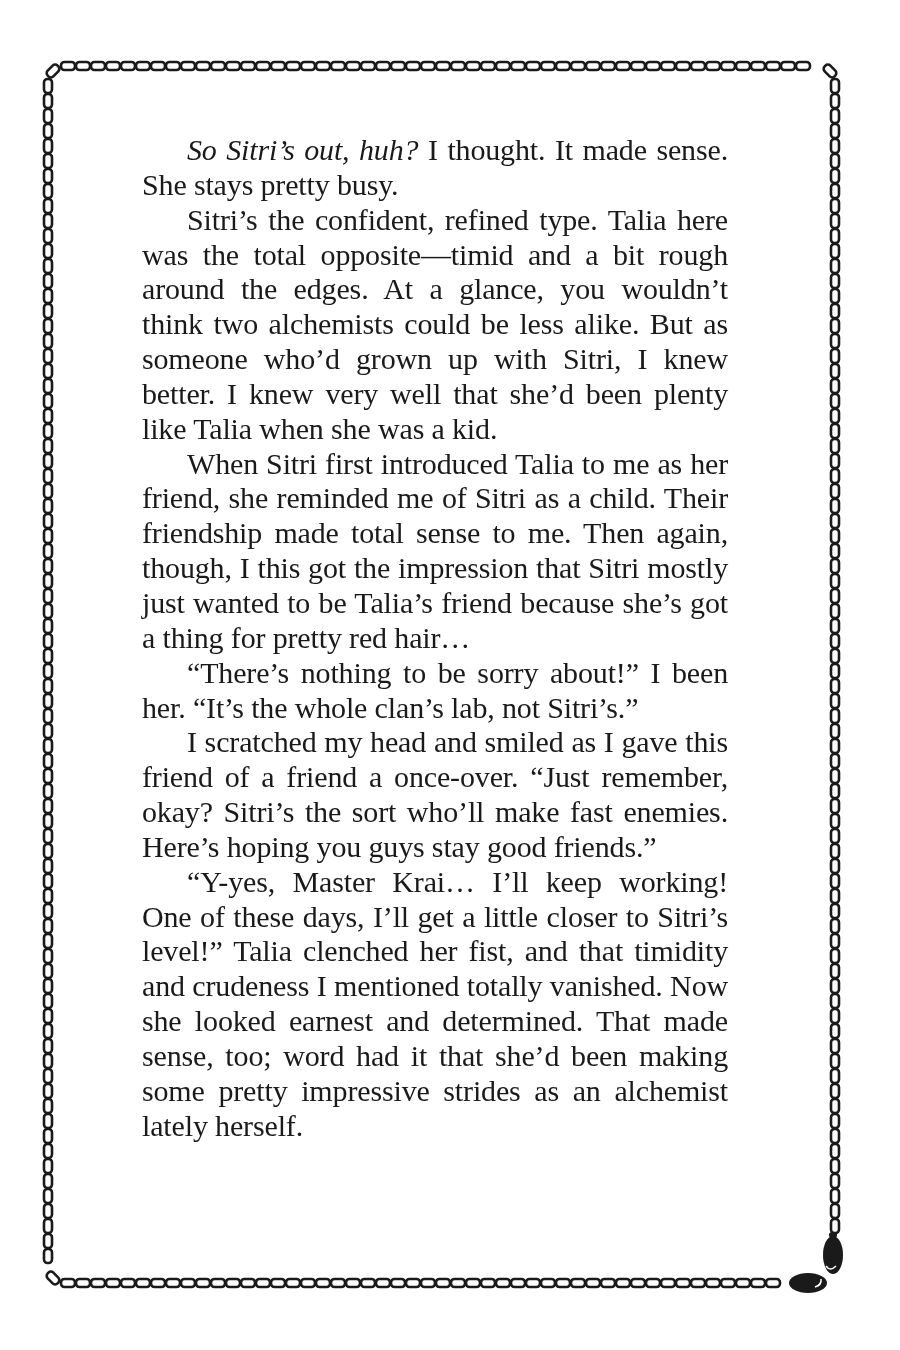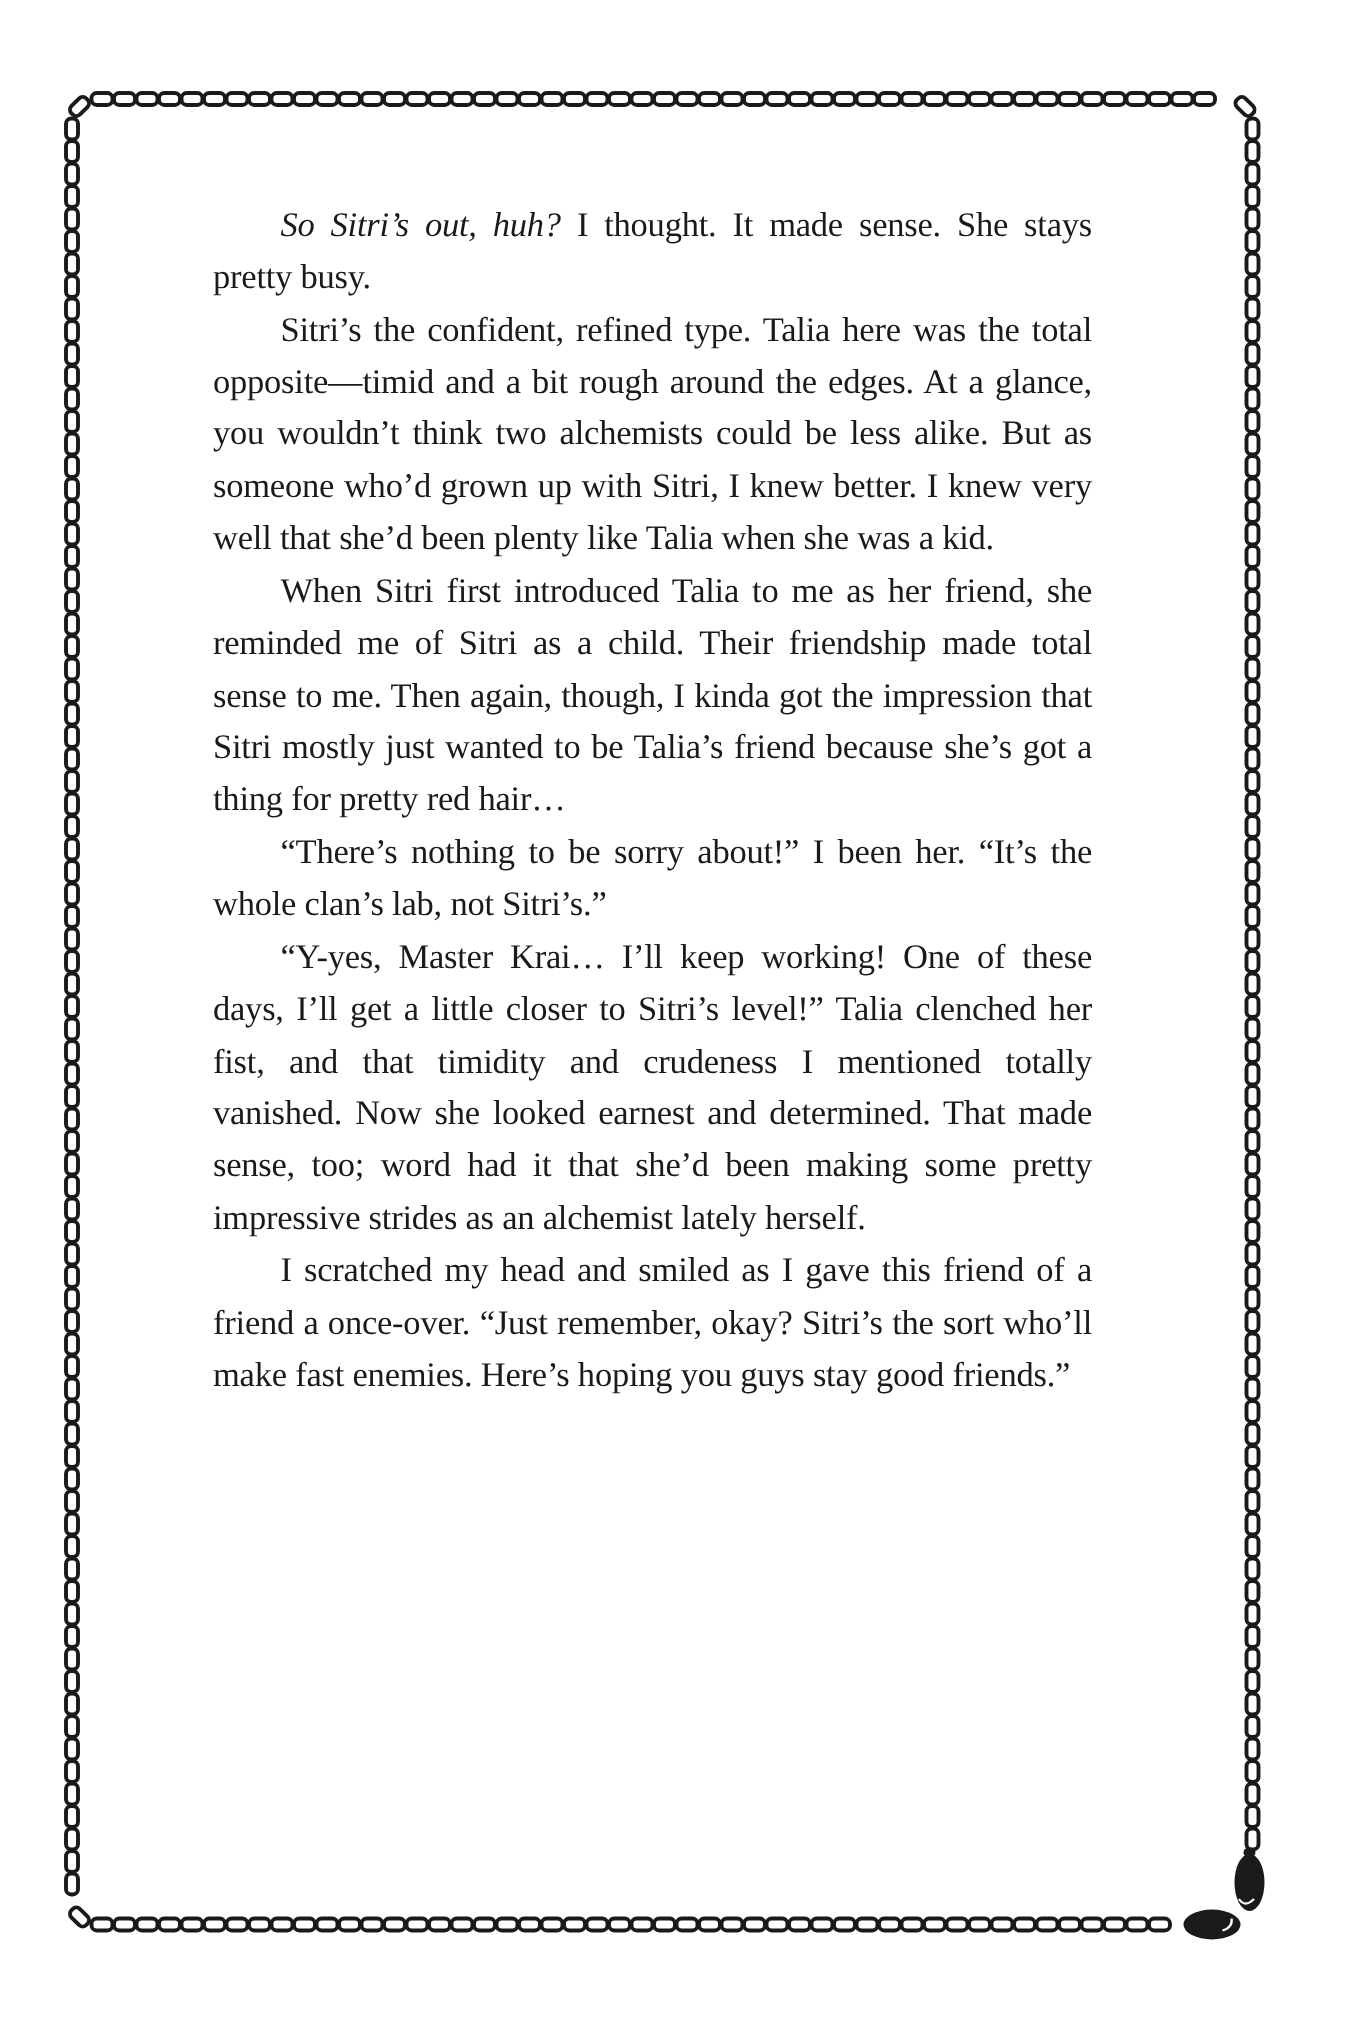--- a/index.html
+++ b/index.html
@@ -19,21 +19,21 @@
       top: 0;
       width: 900px;
       height: 1350px;
     }
     .page-text {
       position: absolute;
       left: 142px;
       top: 133px;
       width: 586px;
       font-family: "Liberation Serif", "DejaVu Serif", serif;
-      font-size: 23px;
+      font-size: 30px;
       line-height: 34.85px;
       color: #1a1a1a;
       text-align: justify;
       letter-spacing: -0.15px;
     }
     .page-text p {
       margin: 0;
       text-indent: 45px;
     }
     .page-text p.first {
@@ -313,17 +313,17 @@
   </g>
   <g>
     <ellipse cx="808" cy="1283" rx="19" ry="10" fill="#1a1a1a"></ellipse>
     <path d="M 815 1287 Q 822 1285 821 1279" stroke="#ffffff" stroke-width="1.5" fill="none"></path>
   </g>
 </svg>
 
 <div class="page-text">
   <p class="first"><span class="italic">So Sitri’s out, huh?</span><span> I thought. It made sense. She stays pretty busy.</span></p>
   <p><span>Sitri’s the confident, refined type. Talia here was the total opposite—timid and a bit rough around the edges. At a glance, you wouldn’t think two alchemists could be less alike. But as someone who’d grown up with Sitri, I knew better. I knew very well that she’d been plenty like Talia when she was a kid.</span></p>
-  <p><span>When Sitri first introduced Talia to me as her friend, she reminded me of Sitri as a child. Their friendship made total sense to me. Then again, though, I kinda got the impression that Sitri mostly just wanted to be Talia’s friend because she’s got a thing for pretty red hair…</span></p>
+  <p><span>When Sitri first introduced Talia to me as her friend, she reminded me of Sitri as a child. Their friendship made total sense to me. Then again, though, I this got the impression that Sitri mostly just wanted to be Talia’s friend because she’s got a thing for pretty red hair…</span></p>
   <p><span>“There’s nothing to be sorry about!” I been her. “It’s the whole clan’s lab, not Sitri’s.”</span></p>
+  <p><span>I scratched my head and smiled as I gave this friend of a friend a once-over. “Just remember, okay? Sitri’s the sort who’ll make fast enemies. Here’s hoping you guys stay good friends.”</span></p>
   <p><span>“Y-yes, Master Krai… I’ll keep working! One of these days, I’ll get a little closer to Sitri’s level!” Talia clenched her fist, and that timidity and crudeness I mentioned totally vanished. Now she looked earnest and determined. That made sense, too; word had it that she’d been making some pretty impressive strides as an alchemist lately herself.</span></p>
-  <p><span>I scratched my head and smiled as I gave this friend of a friend a once-over. “Just remember, okay? Sitri’s the sort who’ll make fast enemies. Here’s hoping you guys stay good friends.”</span></p>
 </div>
 
 </body></html>

